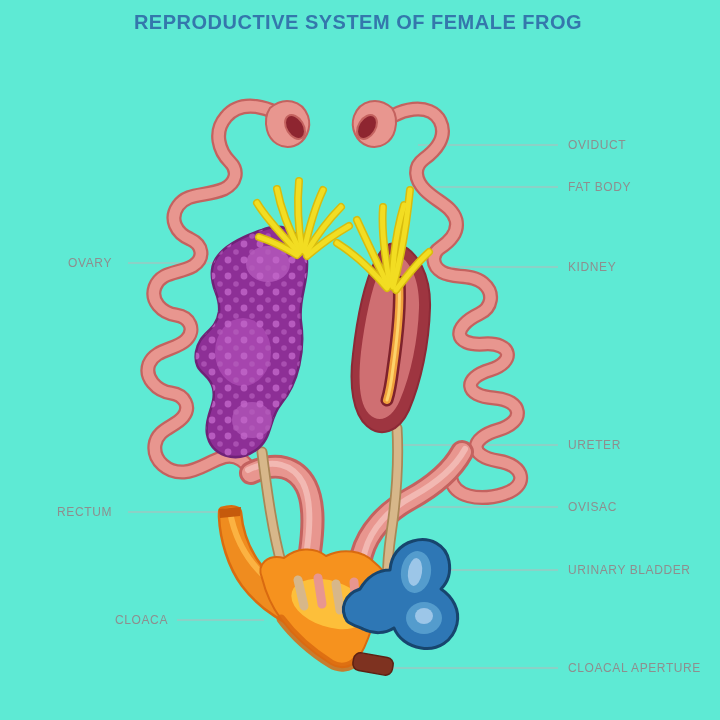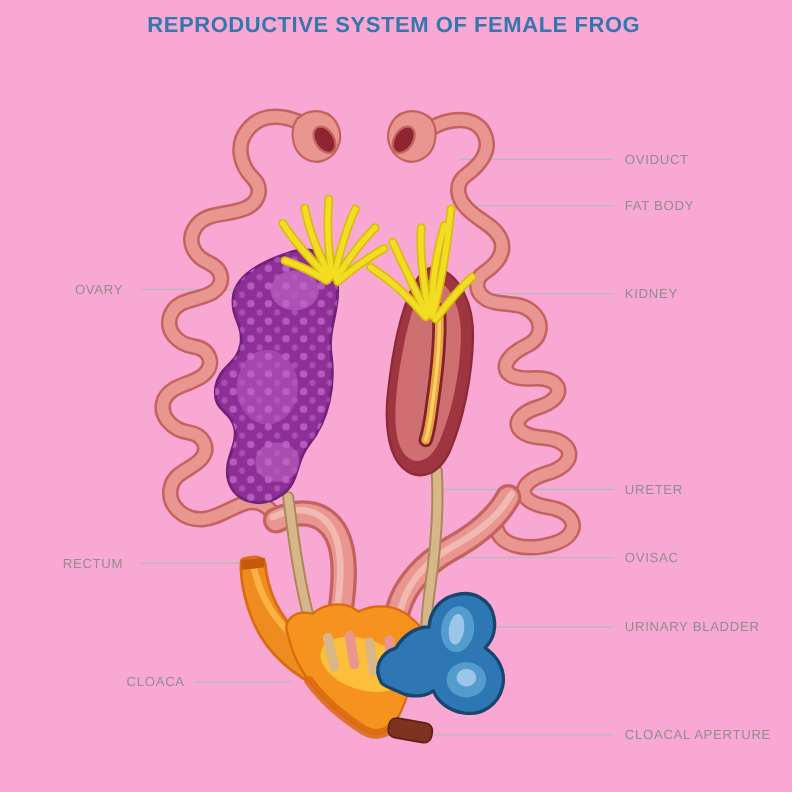--- a/index.html
+++ b/index.html
@@ -1,16 +1,16 @@
 <!DOCTYPE html>
 <html style="--title: #3477ac; --label-text: #8e8e8e; --leader-line: #b8b8b8; --oviduct: #e8968f; --oviduct-outline: #c4625f; --funnel-opening: #8e2530; --ovary: #8d2f96; --ovary-spots: #c976cf; --fat-body: #f2dd22; --fat-body-outline: #d8bc0e; --kidney: #9e3540; --kidney-inner: #cf6f72; --kidney-streak: #f0a03c; --ureter: #d7b78a; --ureter-outline: #a98756; --rectum: #ef8c1f; --cloaca: #f6921e; --cloaca-inner: #fdbf3a; --cloacal-aperture: #7e3220; --bladder: #2e77b5; --bladder-outline: #17456e; --bladder-highlight: #9cc6e8;"><head>
 <meta charset="utf-8">
 <style>
   html,body{margin:0;padding:0;background:#fff;}
-  .stage{position:relative;width:720px;height:720px;background:#f9a8d4;overflow:hidden;
+  .stage{position:relative;width:720px;height:720px;background:#5eead4;overflow:hidden;
          font-family:"Liberation Sans",sans-serif;}
   svg{display:block}
 
   .title{font-family:"Liberation Sans",sans-serif;font-size:20px;font-weight:bold;
          letter-spacing:.5px;fill:var(--title,#3477ac);}
   .lbl{font-family:"Liberation Sans",sans-serif;font-size:12px;letter-spacing:.6px;
        fill:var(--label-text,#8e8e8e);}
   .leader{stroke:var(--leader-line,#b8b8b8);stroke-width:1.2;fill:none;}
 
   .coil-o{fill:none;stroke:var(--oviduct-outline,#c4625f);stroke-width:15;stroke-linecap:round;stroke-linejoin:round}

